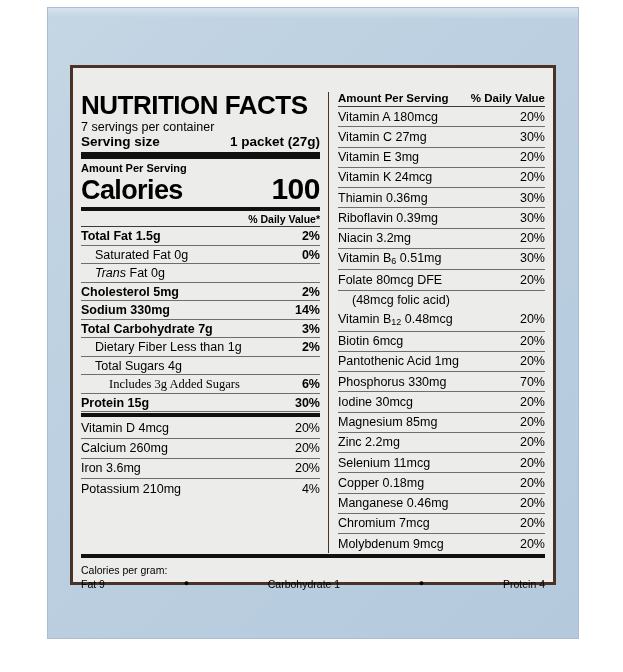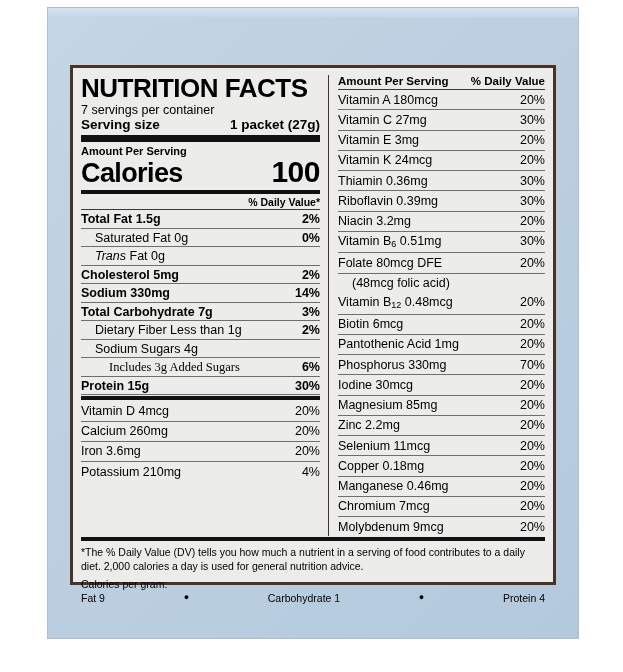--- a/index.html
+++ b/index.html
@@ -32,21 +32,21 @@
   }
   .panel {
     position: absolute;
     left: 22px;
     top: 57px;
     width: 486px;
     height: 520px;
     background: #ececea;
     border: 3px solid #4b3226;
     box-sizing: border-box;
-    padding: 7px 8px 6px 8px;
+    padding: 24px 8px 6px 8px;
   }
   .panel-inner {
     display: flex;
     flex-direction: column;
     height: 100%;
   }
   .cols {
     display: flex;
     flex-direction: row;
     flex: 1 1 auto;
@@ -258,21 +258,21 @@
                 <span class="nm bold">Total Carbohydrate 7g</span>
                 <span class="dv">3%</span>
               </div>
               <div class="rule-hair"></div>
               <div class="nut-row">
                 <span class="nm ind1">Dietary Fiber Less than 1g</span>
                 <span class="dv">2%</span>
               </div>
               <div class="rule-hair"></div>
               <div class="nut-row">
-                <span class="nm ind1">Sodium Sugars 4g</span>
+                <span class="nm ind1">Total Sugars 4g</span>
                 <span class="dv"></span>
               </div>
               <div class="rule-hair"></div>
               <div class="nut-row">
                 <span class="nm ind2">Includes 3g Added Sugars</span>
                 <span class="dv">6%</span>
               </div>
               <div class="rule-hair"></div>
               <div class="nut-row">
                 <span class="nm bold">Protein 15g</span>
@@ -420,21 +420,20 @@
               <div class="vit-row">
                 <span class="nm">Molybdenum  9mcg</span>
                 <span class="dvp">20%</span>
               </div>
             </div>
         </div>
       </div>
 
       <div class="bottom-block">
         <div class="rule-med"></div>
-        <div class="footnote">*The % Daily Value (DV) tells you how much a nutrient in a serving of food contributes to a daily diet. 2,000 calories a day is used for general nutrition advice.</div>
         <div class="cpg">Calories per gram:</div>
         <div class="cpg-row">
           <span class="cpg-item">Fat 9</span>
           <span class="cpg-gap dot">●</span>
           <span class="cpg-item">Carbohydrate 1</span>
           <span class="cpg-gap dot">●</span>
           <span class="cpg-item">Protein 4</span>
         </div>
       </div>
     </div>

